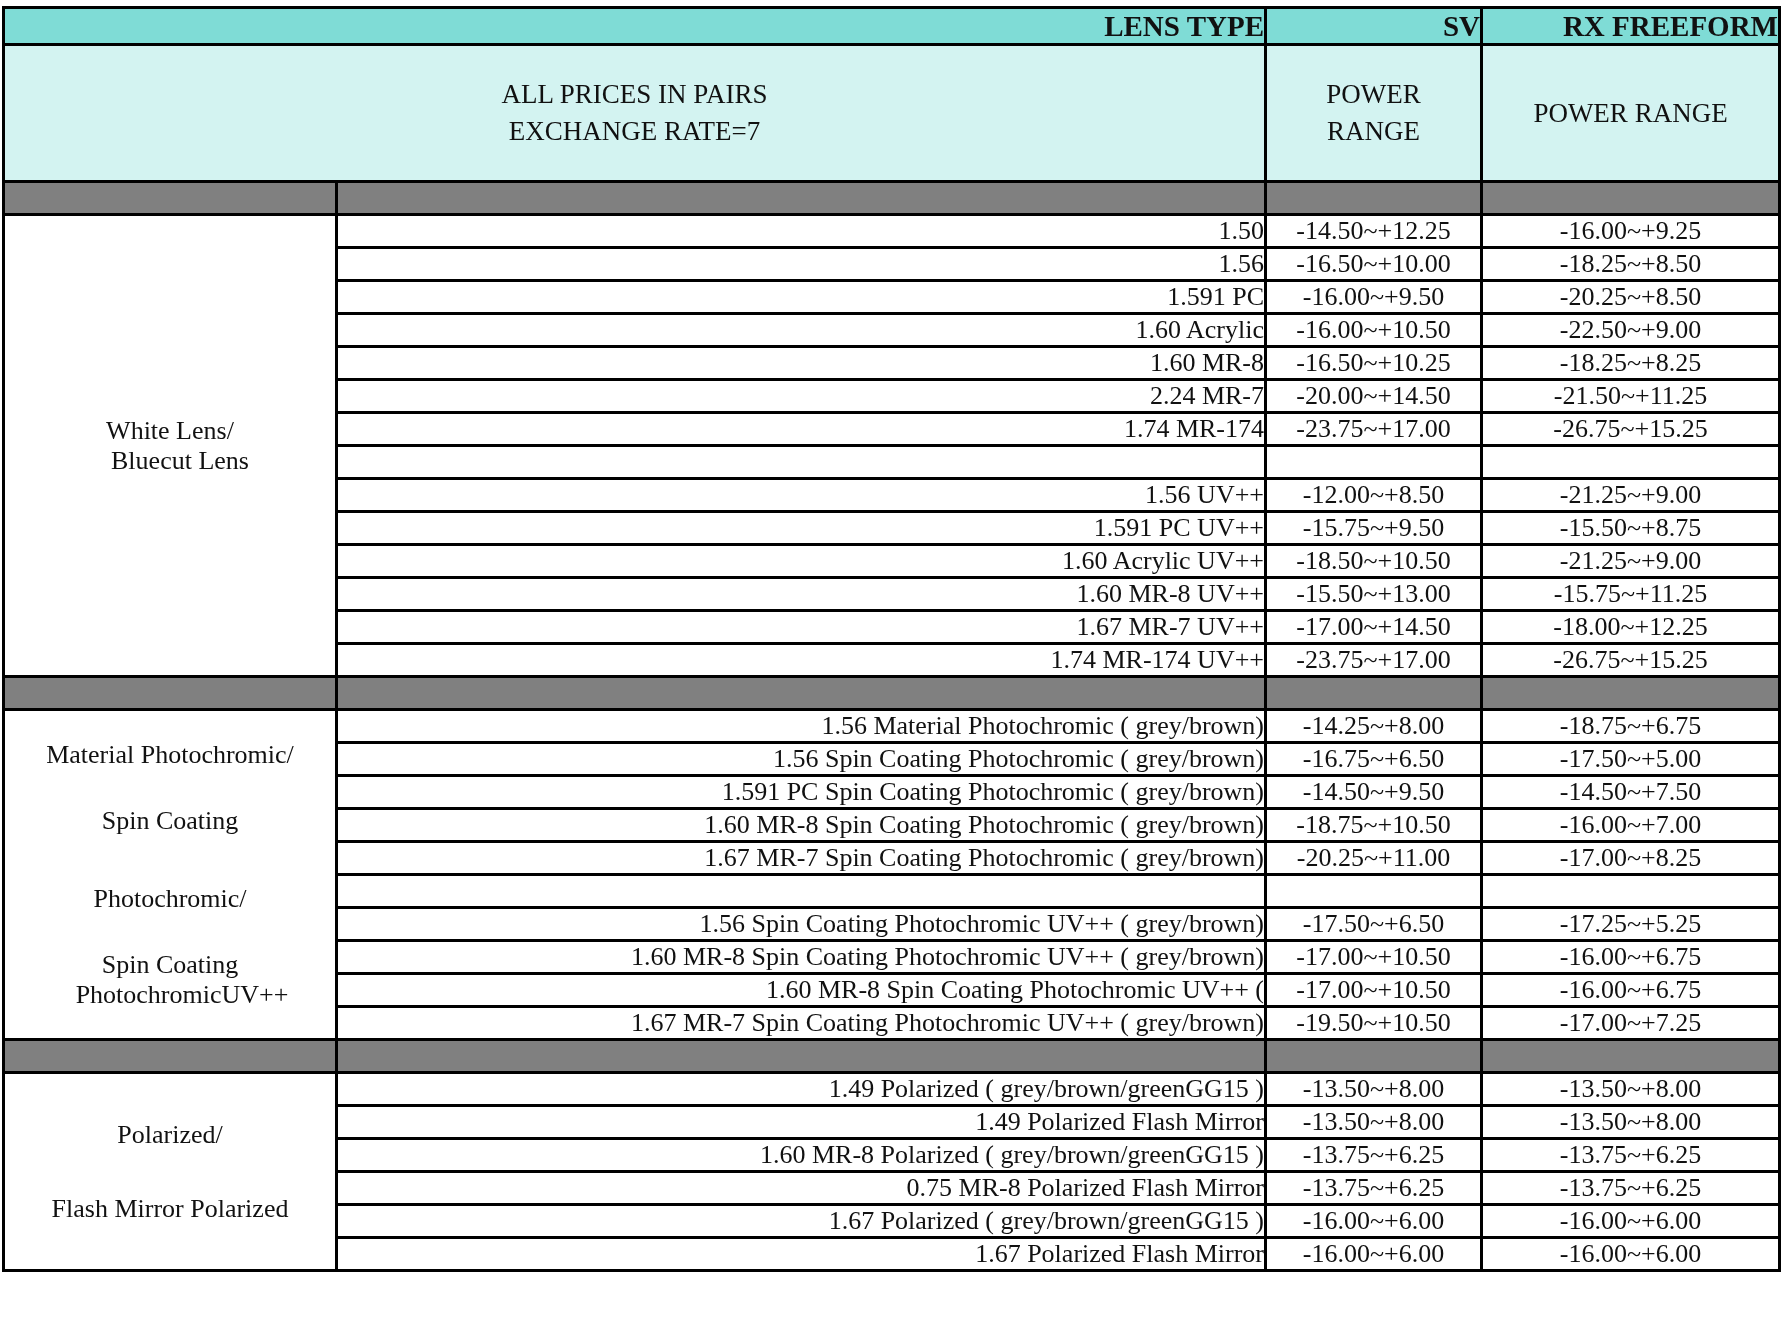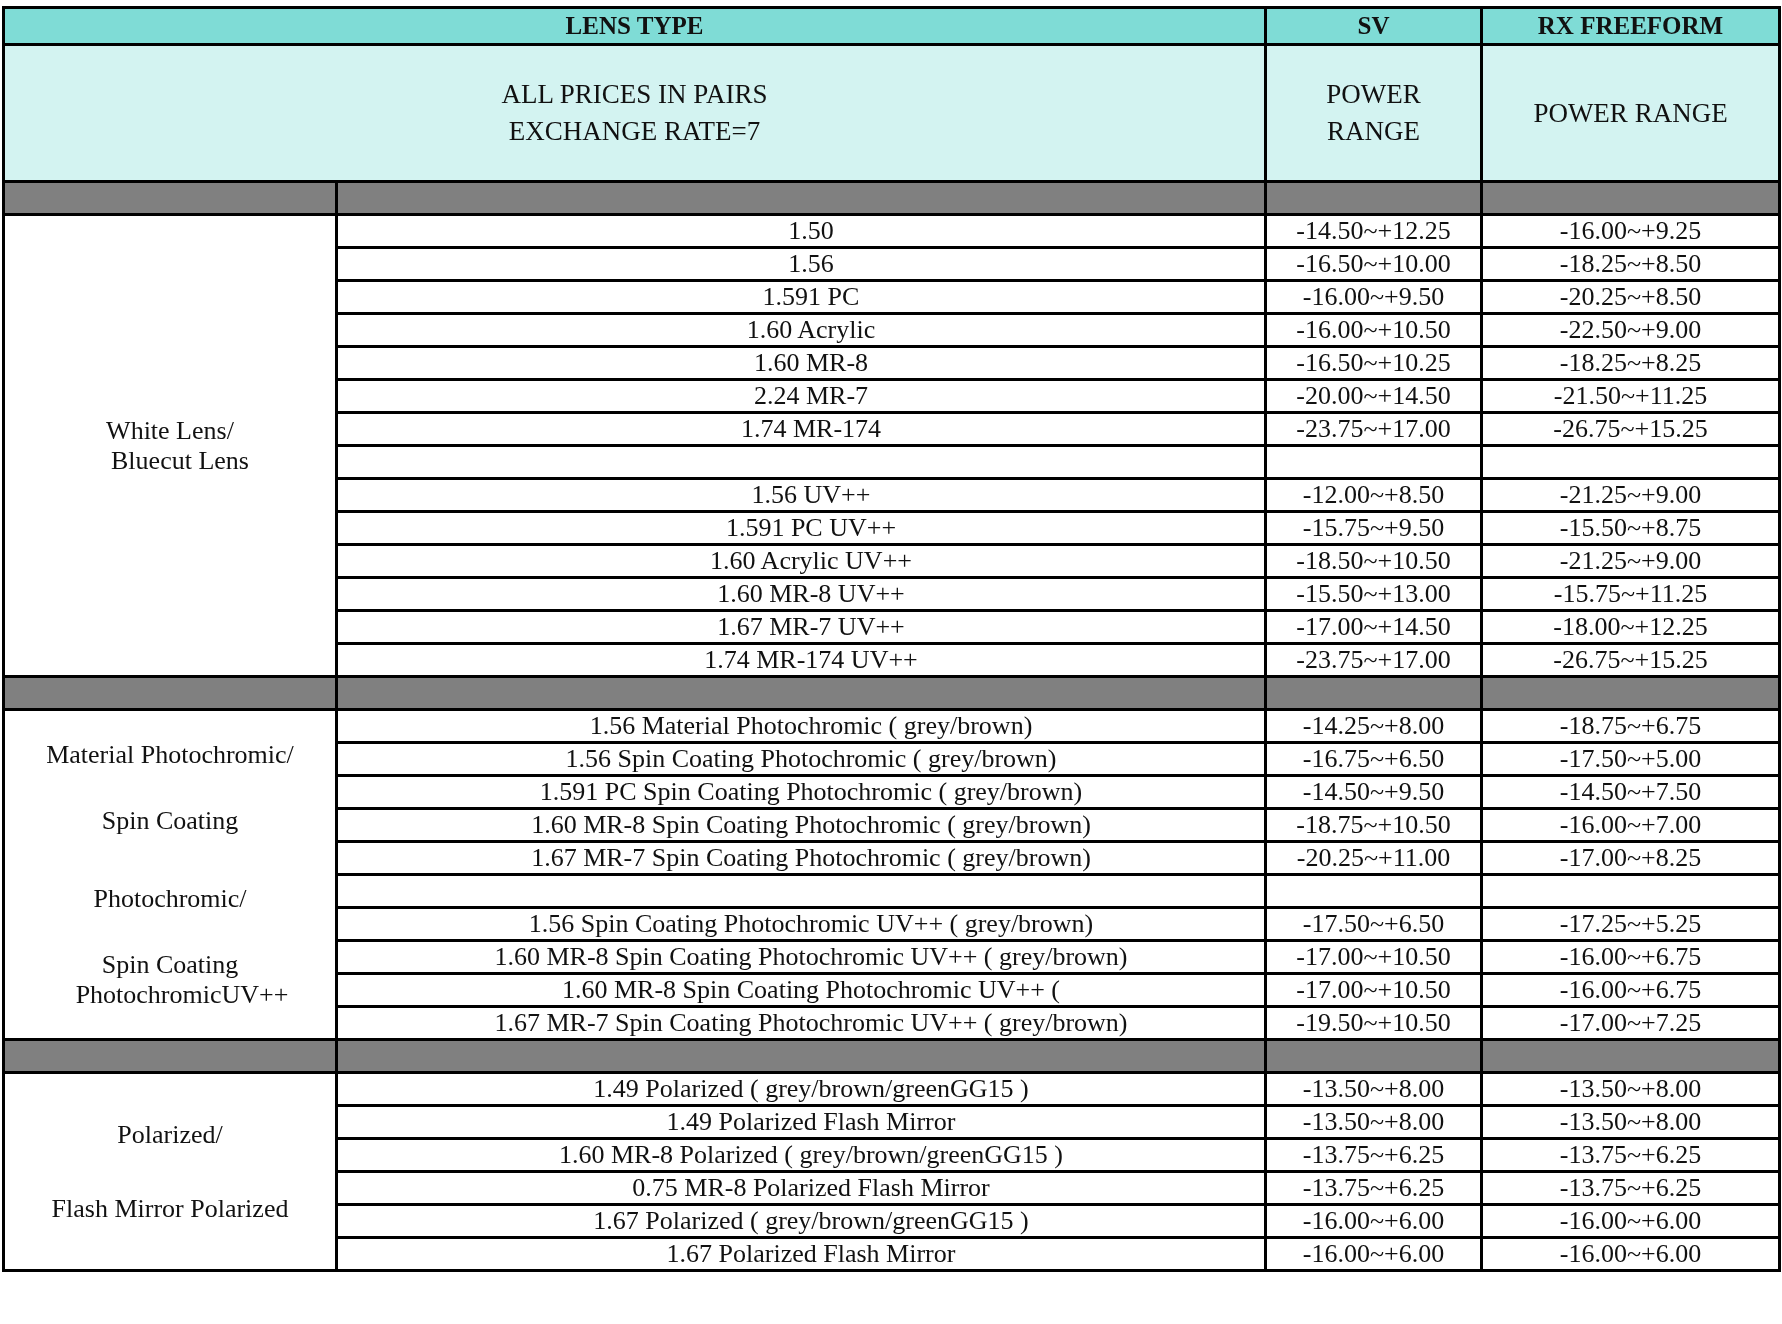--- a/index.html
+++ b/index.html
@@ -18,36 +18,36 @@
     white-space:nowrap;
   }
   .sheet col.c0 { width:333px; }
   .sheet col.c1 { width:929px; }
   .sheet col.c2 { width:216px; }
   .sheet col.c3 { width:298px; }
 
   .hdr-top th {
     background:#7fdcd6;
     height:34px;
-    font-size:25px;
+    font-size:29px;
     font-weight:bold;
-    text-align:center;
+    text-align:right;
     line-height:34px;
   }
   .hdr-sub td {
     background:#d3f3f1;
     height:134px;
     font-size:27px;
     text-align:center;
     line-height:37px;
     white-space:normal;
   }
   .sep td { background:#808080; height:30px; }
   .row td { height:30px; font-size:26px; line-height:30px; }
-  .row td.name { text-align:center; padding-left:20px; }
+  .row td.name { text-align:right; padding-left:20px; }
   .row td.val { text-align:center; }
   .group {
     text-align:center;
     vertical-align:middle;
     font-size:26px;
     line-height:36px;
     white-space:normal !important;
     background:#fff;
   }
   .group .gap { display:block; height:36px; }

